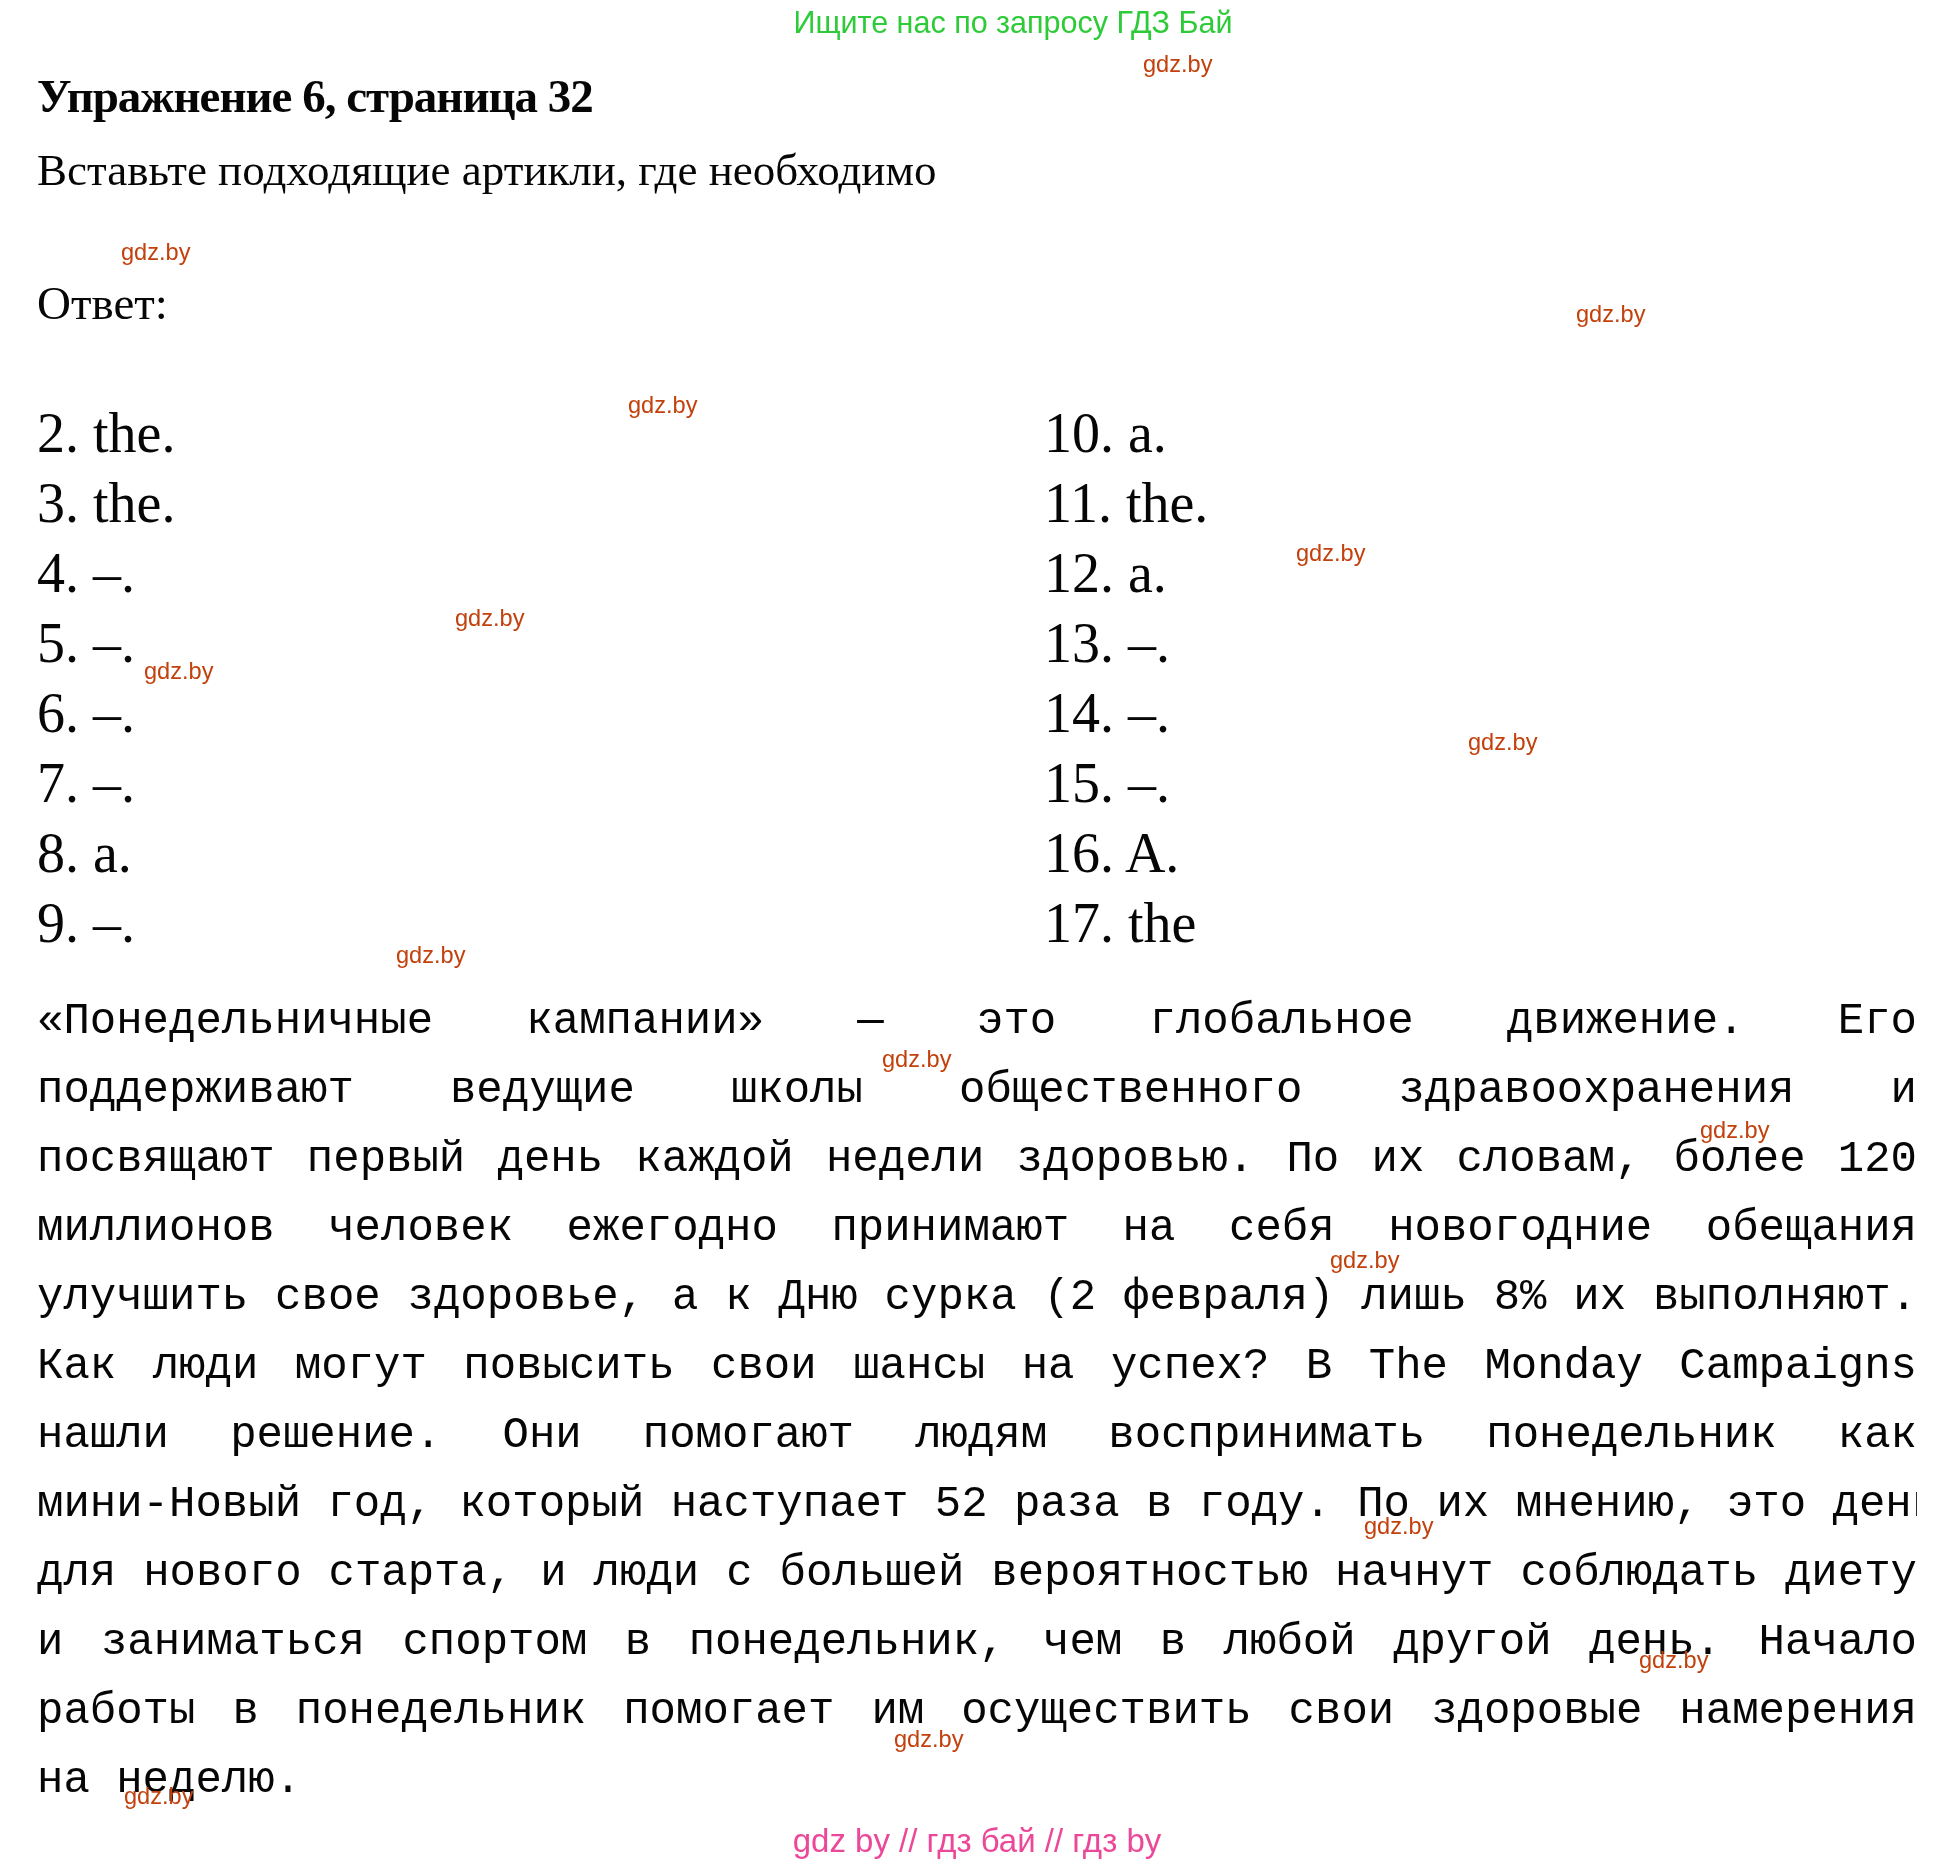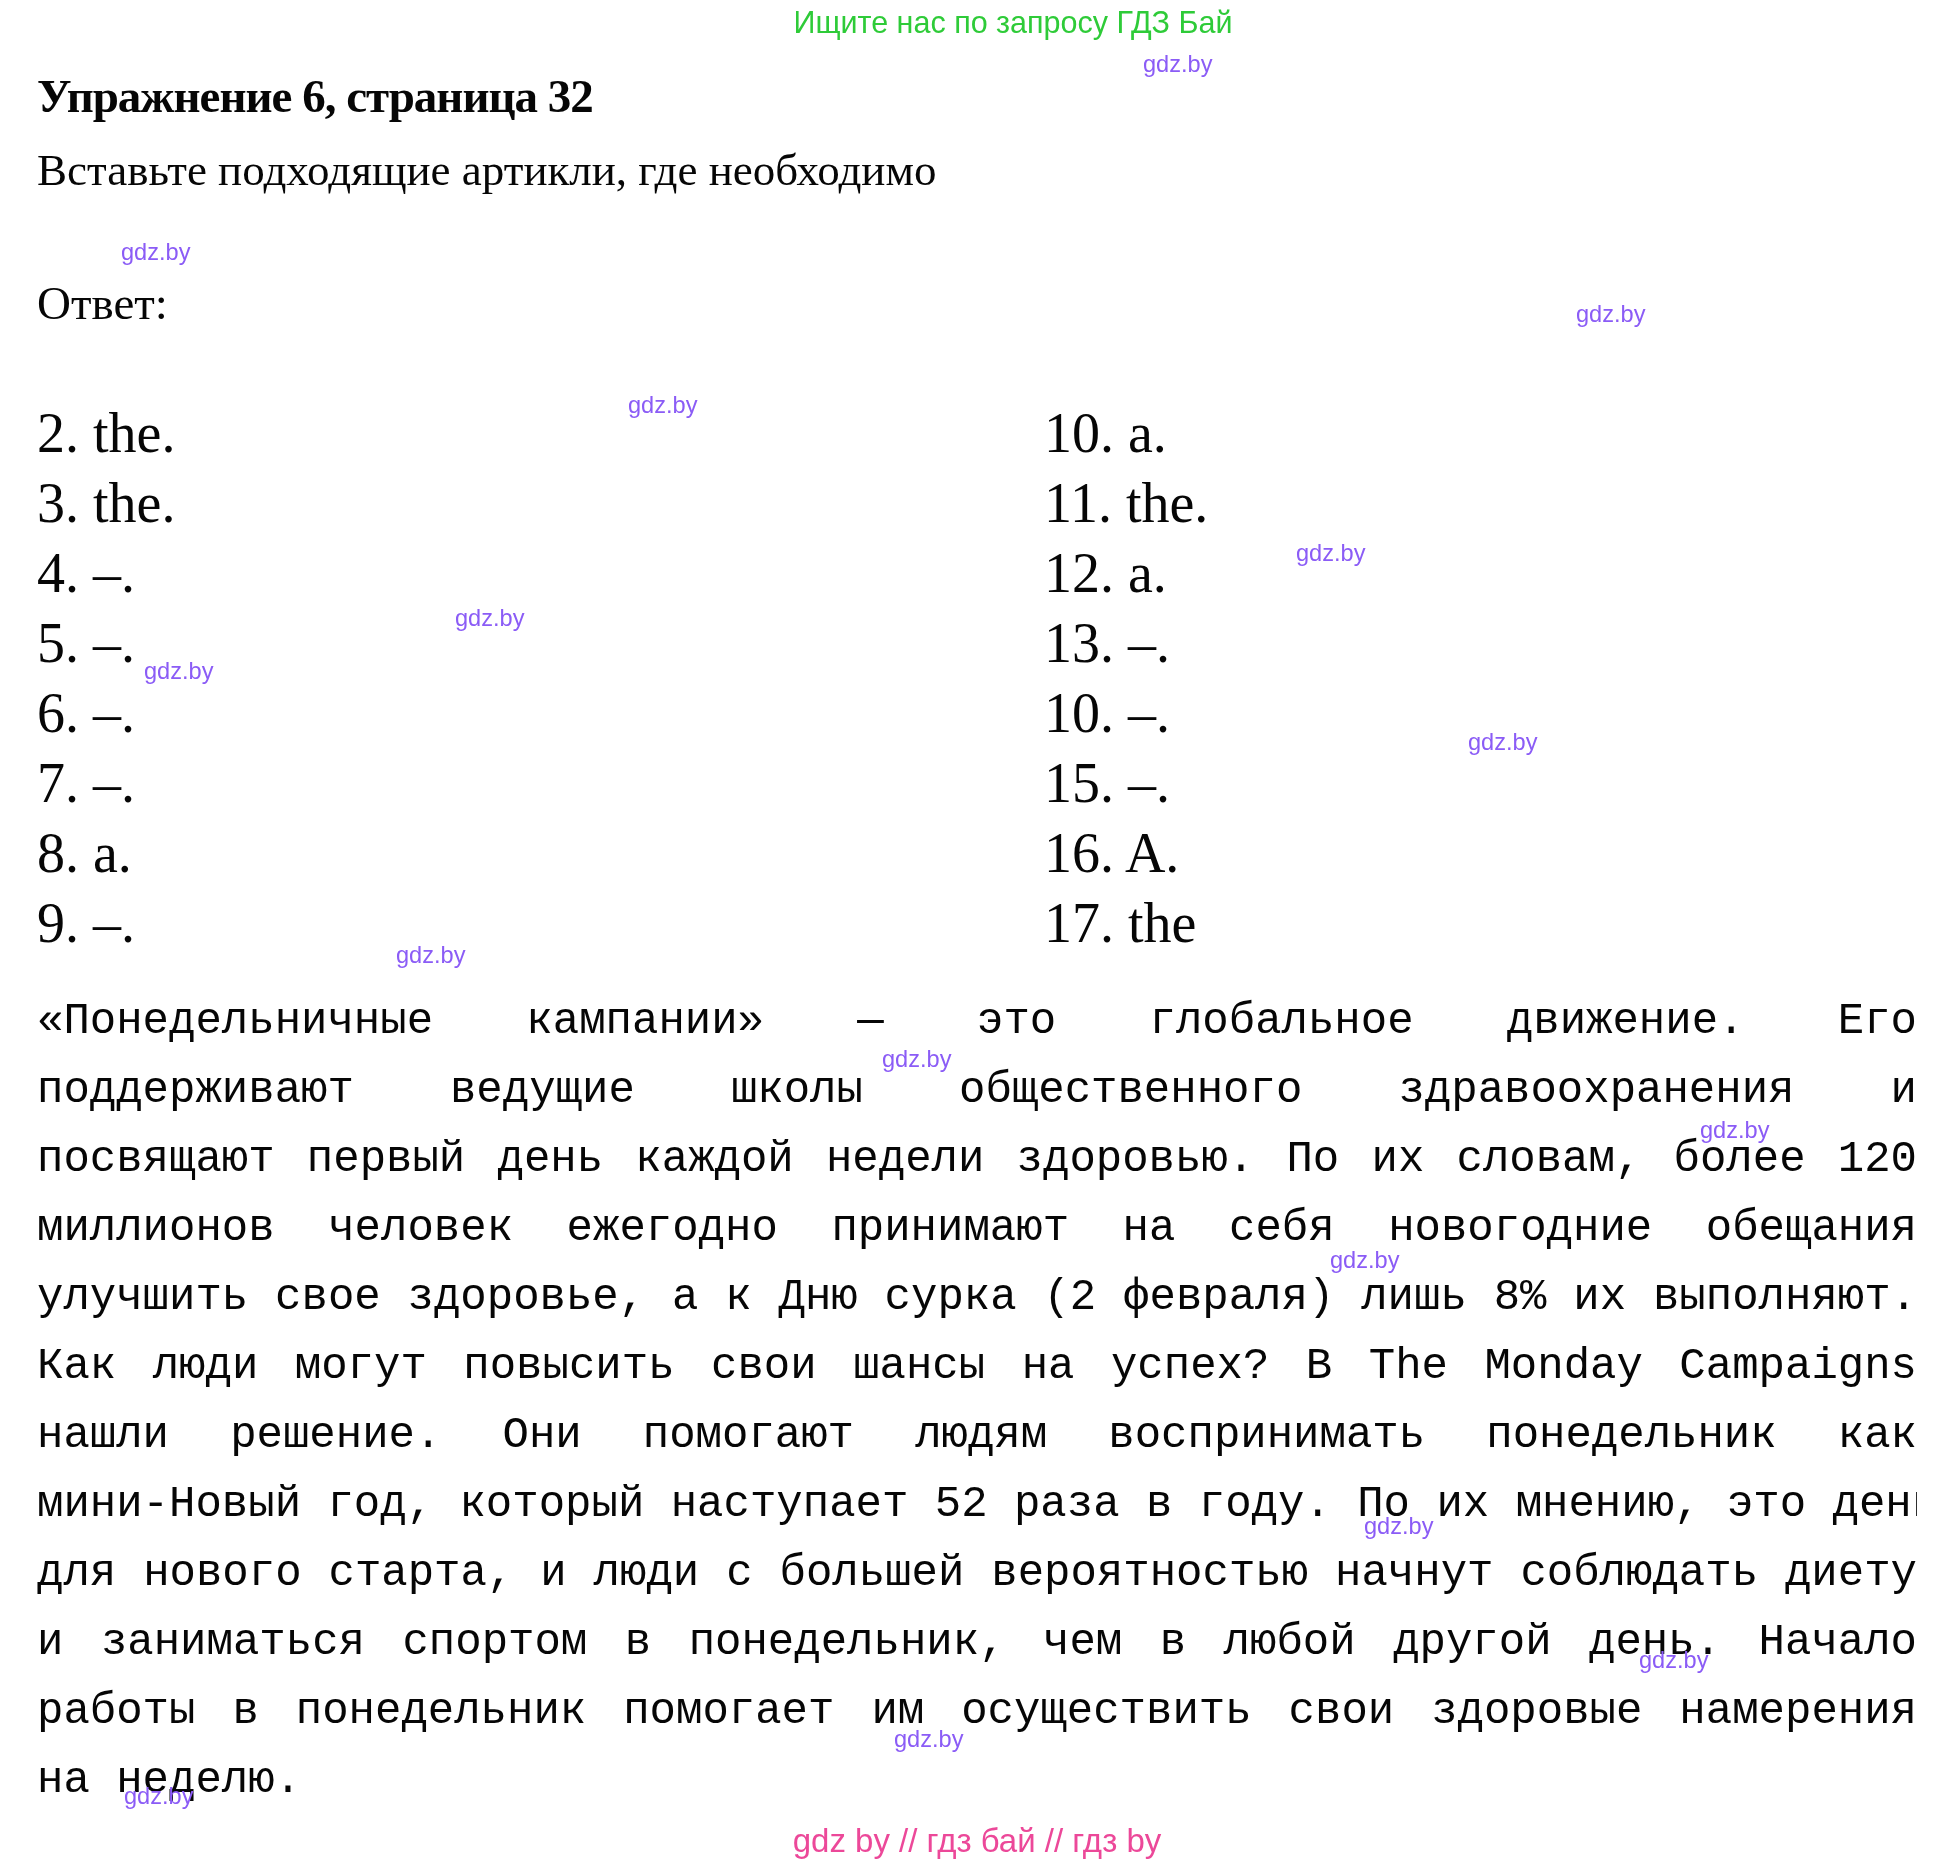--- a/index.html
+++ b/index.html
@@ -71,21 +71,21 @@
     top: 1822px; left: 0; width: 100%;
     text-align: center;
     font-family: "Liberation Sans", sans-serif;
     font-size: 33px;
     color: #ec4899;
   }
   .wm {
     position: absolute;
     font-family: "Liberation Sans", sans-serif;
     font-size: 23.6px;
-    color: #8b5cf6;
+    color: #c2410c;
     white-space: nowrap;
   }
 </style>
 </head>
 <body>
 
 <div class="page">
 
   <div class="promo">Ищите нас по запросу ГДЗ Бай</div>
 
@@ -104,21 +104,21 @@
     <div class="ans">7. –.</div>
     <div class="ans">8. a.</div>
     <div class="ans">9. –.</div>
   </div>
 
   <div class="answers-col col-right">
     <div class="ans">10. a.</div>
     <div class="ans">11. the.</div>
     <div class="ans">12. a.</div>
     <div class="ans">13. –.</div>
-    <div class="ans">10. –.</div>
+    <div class="ans">14. –.</div>
     <div class="ans">15. –.</div>
     <div class="ans">16. A.</div>
     <div class="ans">17. the</div>
   </div>
 
   <div class="paragraph">
     <div class="pline">«Понедельничные кампании» — это глобальное движение. Его</div>
     <div class="pline">поддерживают ведущие школы общественного здравоохранения и</div>
     <div class="pline">посвящают первый день каждой недели здоровью. По их словам, более 120</div>
     <div class="pline">миллионов человек ежегодно принимают на себя новогодние обещания</div>

